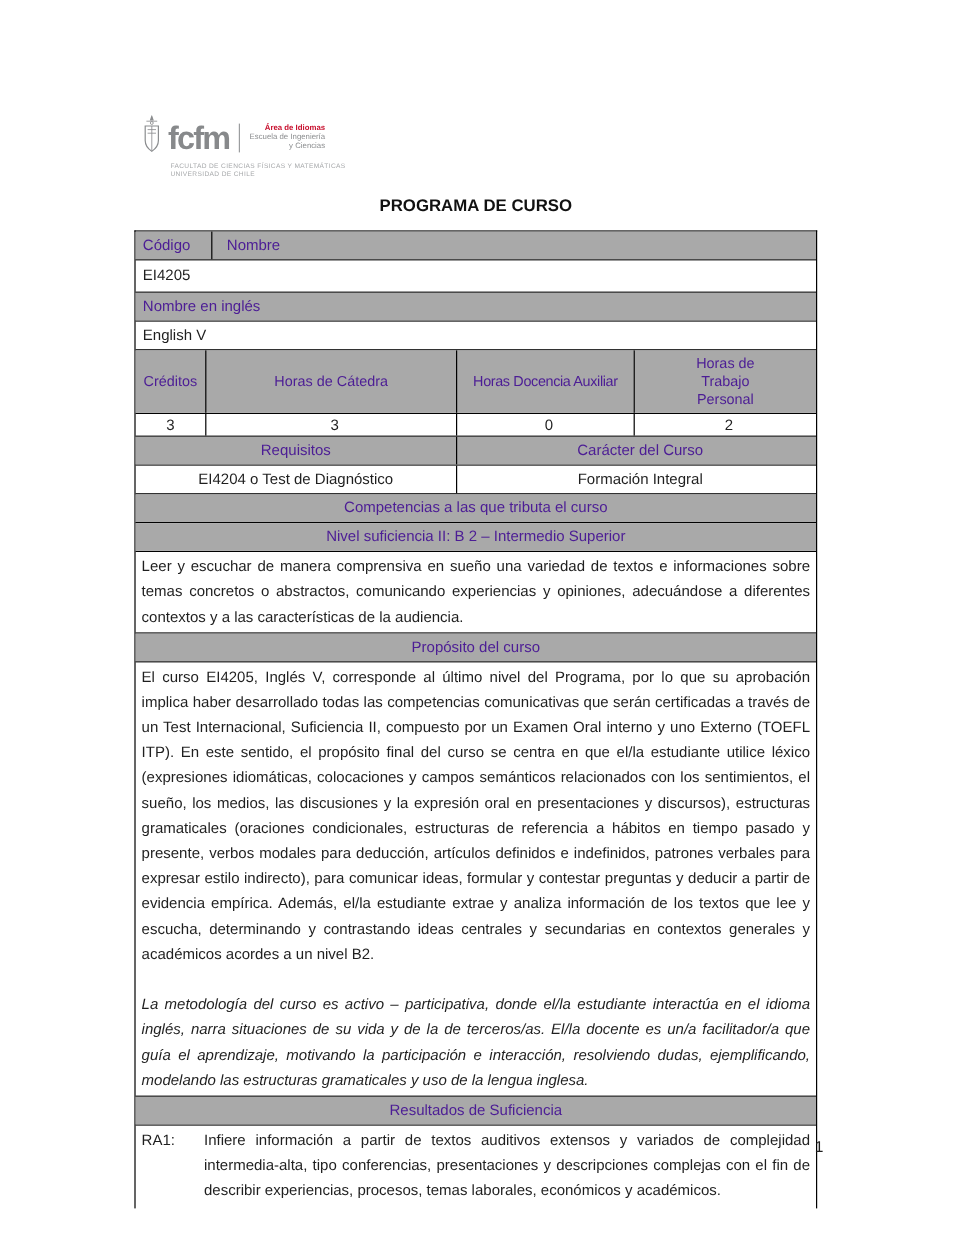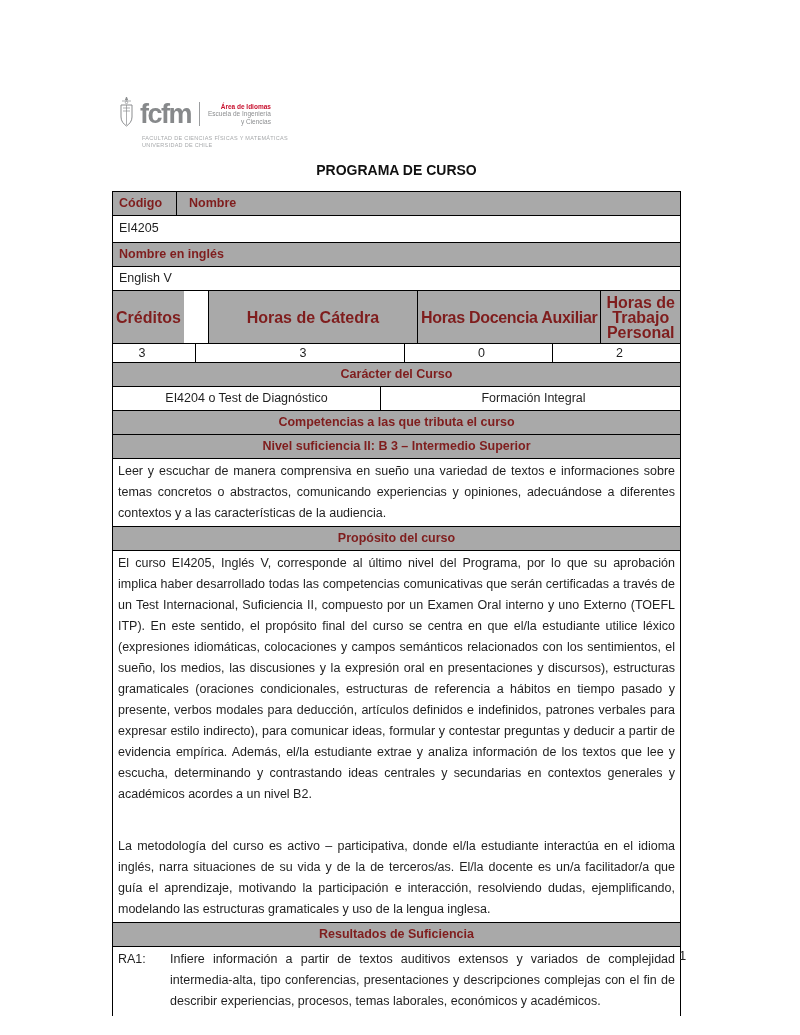--- a/index.html
+++ b/index.html
@@ -33,45 +33,45 @@
 
   
   .doc-table{
     margin-top:12px;border:1px solid #000;border-bottom:none;
     font-size:12.5px;line-height:21px;
   }
   .tr{display:flex;border-bottom:1px solid #000;}
   .tr.no-bottom{border-bottom:none;align-items:center;}
   .td{box-sizing:border-box;padding:1px 6px;}
   .td + .td{border-left:1px solid #000;padding-left:12px;}
-  .hdr{background:#a9a9a9;font-weight:bold;color:#7f1d1d;}
+  .hdr{background:#a9a9a9;font-weight:normal;color:#4c1d95;}
   .center{text-align:center;}
   .justify{text-align:justify;hyphens:none;}
   .grow{flex:1 1 auto;}
 
   .w-codigo{flex:0 0 63px;overflow-wrap:break-word;}
   .row-codevals{height:26px;}
   .row-codevals .td{line-height:18px;padding-top:3px;}
 
   .w-c1{flex:0 0 58px;overflow-wrap:break-word;}
-  .w-c2{flex:0 0 209px;margin-left:24px;}
+  .w-c2{flex:0 0 209px;}
   .w-c3{flex:0 0 148px;}
   .w-req{flex:0 0 267px;}
 
   .credits-hdr .td{
     min-height:52px;display:flex;align-items:center;justify-content:center;
-    font-size:16px;line-height:15px;text-align:center;padding:2px 3px;
+    font-size:12px;line-height:15px;text-align:center;padding:2px 3px;
   }
   .credits-hdr .nowrap{white-space:nowrap;letter-spacing:-0.3px;}
   .credits-hdr .narrow span{display:inline-block;max-width:80px;}
   .vals .td{line-height:16px;padding-top:1px;padding-bottom:1px;}
 
   .para-cell{padding:2px 5px;}
   .para-cell p{margin:0;}
-  .para-cell p + p{margin-top:31px;}
+  .para-cell p + p{margin-top:21px;font-style:italic;}
 
   .ra-row{display:flex;padding:2px 5px 4px 5px;}
   .ra-label{flex:0 0 52px;}
   .ra-text{flex:1 1 auto;text-align:justify;}
 
   .page-number{
     position:absolute;left:679px;top:948px;
     font-size:13px;color:#1f1f1f;
   }
 </style>
@@ -138,34 +138,35 @@
     </div>
 
     <div class="tr vals">
       <div class="td center w-c1">3</div>
       <div class="td center w-c2">3</div>
       <div class="td center w-c3">0</div>
       <div class="td center grow">2</div>
     </div>
 
     <div class="tr">
+      <div class="td hdr center w-req">Requisitos</div>
       <div class="td hdr center grow">Carácter del Curso</div>
     </div>
 
     <div class="tr">
       <div class="td center w-req">EI4204 o Test de Diagnóstico</div>
       <div class="td center grow">Formación Integral</div>
     </div>
 
     <div class="tr">
       <div class="td hdr center grow">Competencias a las que tributa el curso</div>
     </div>
 
     <div class="tr">
-      <div class="td hdr center grow">Nivel suficiencia II: B 3 – Intermedio Superior</div>
+      <div class="td hdr center grow">Nivel suficiencia II: B 2 – Intermedio Superior</div>
     </div>
 
     <div class="tr">
       <div class="td justify grow para-cell">
         <p>Leer y escuchar de manera comprensiva en sueño una variedad de textos e informaciones sobre temas concretos o abstractos, comunicando experiencias y opiniones, adecuándose a diferentes contextos y a las características de la audiencia.</p>
       </div>
     </div>
 
     <div class="tr">
       <div class="td hdr center grow">Propósito del curso</div>

